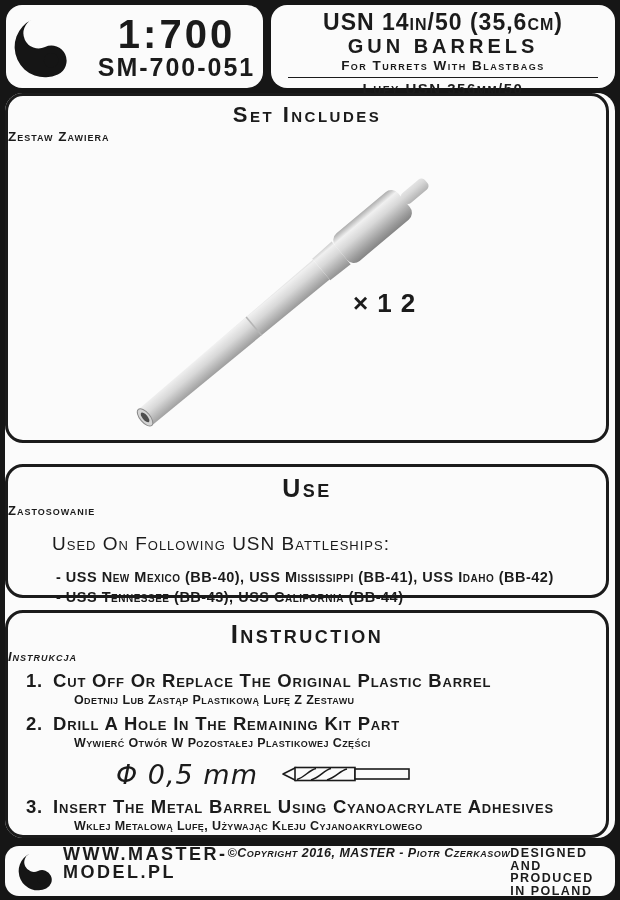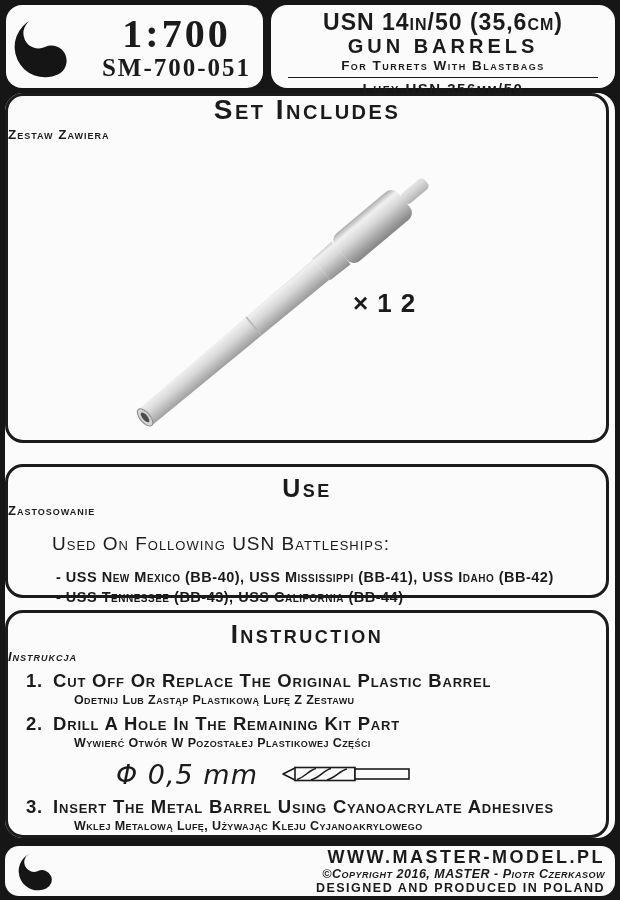--- a/index.html
+++ b/index.html
@@ -6,21 +6,21 @@
   body{
     width:620px;height:900px;position:relative;overflow:hidden;
     background:#161616;
     font-family:"Liberation Sans", sans-serif;
     color:#1b1b1b;
   }
   .panel{position:absolute;background:#fbfbfb;}
   .sc{font-variant:small-caps;}
   
   .hdr-left{left:6px;top:5px;width:257px;height:83px;border-radius:16px;
-    display:flex;align-items:center;gap:18px;padding:0 6px;box-sizing:border-box;font-family:Liberation Serif, serif;}
+    display:flex;align-items:center;gap:18px;padding:0 6px;box-sizing:border-box;}
   .hdr-left .logo{width:66px;height:66px;flex:0 0 auto;}
   .hdr-left .col{flex:1;display:flex;flex-direction:column;align-items:center;line-height:1;}
   .scale-txt{font-size:40px;font-weight:bold;letter-spacing:3px;}
   .series-txt{font-size:15.5px;font-weight:bold;letter-spacing:1.5px;margin-top:2px;white-space:nowrap;}
   .code-txt{font-size:25px;font-weight:bold;letter-spacing:2px;margin-top:1px;white-space:nowrap;}
   .hdr-right{left:271px;top:5px;width:344px;height:83px;border-radius:16px;
     display:flex;flex-direction:column;align-items:center;justify-content:center;
     line-height:1.05;padding-top:14px;box-sizing:border-box;}
   .ttl1{font-size:23px;font-weight:bold;letter-spacing:1px;white-space:nowrap;}
   .ttl2{font-size:20px;font-weight:bold;letter-spacing:4px;margin-top:2px;}
@@ -29,21 +29,21 @@
   .ttl4{font-size:15px;font-weight:bold;letter-spacing:1.5px;}
   
   .sheet{left:5px;top:93px;width:610px;height:745px;border-radius:18px;}
   .secbox{position:absolute;left:0;width:604px;border:3px solid #1b1b1b;border-radius:18px;
     background:#fbfbfb;box-sizing:border-box;}
   .sec-title{text-align:center;font-weight:bold;letter-spacing:2.5px;line-height:1;}
   .sec-sub{text-align:left;font-weight:bold;letter-spacing:1px;line-height:1;}
   #set-box{top:0;height:350px;}
   #use-box{top:371px;height:134px;}
   #instr-box{top:517px;height:228px;}
-  .t26{font-size:28px;}
+  .t26{font-size:22px;margin-top:8px;}
   .t13{font-size:13.5px;margin-top:4px;}
   
   .barrel-wrap{position:absolute;left:118px;top:66px;width:344px;height:284px;}
   .qty{position:absolute;left:345px;top:192px;font-size:26px;font-weight:bold;letter-spacing:9px;}
   
   .use-heading{font-size:19px;font-weight:normal;letter-spacing:1px;margin:16px 0 0 44px;}
   .ship-list{margin:13px 0 0 48px;font-size:14.5px;font-weight:bold;letter-spacing:.5px;line-height:1.35;}
   
   .step{margin:9px 0 0 18px;line-height:1;}
   .step-en{font-size:18.5px;font-weight:bold;letter-spacing:.8px;}
@@ -53,21 +53,21 @@
   .phi{font-family:"DejaVu Sans", sans-serif;font-style:italic;font-size:27px;letter-spacing:1px;}
   
   .footer{left:5px;top:846px;width:610px;height:50px;border-radius:14px;
     display:flex;align-items:center;box-sizing:border-box;padding:0 10px 0 12px;}
   .footer .logo{width:42px;height:42px;flex:0 0 auto;}
   .brand-txt{font-size:33px;font-weight:bold;letter-spacing:3px;color:#fff;
     -webkit-text-stroke:2px #151515;
     text-shadow:-1.5px -1.5px 0 #151515,1.5px -1.5px 0 #151515,-1.5px 1.5px 0 #151515,
       1.5px 1.5px 0 #151515,0 -1.5px 0 #151515,0 1.5px 0 #151515,-1.5px 0 0 #151515,1.5px 0 0 #151515;
     margin-left:2px;flex:0 0 auto;line-height:1;}
-  .foot-col{flex:1;display:flex;flex-direction:column;align-items:flex-end;line-height:1;margin-left:4px;}
+  .foot-col{flex:1;display:flex;flex-direction:row;align-items:flex-start;line-height:1;margin-left:4px;}
   .site-txt{font-size:18px;font-weight:bold;letter-spacing:2.5px;}
   .copy-txt{font-size:12.5px;font-weight:bold;letter-spacing:.5px;margin-top:2px;white-space:nowrap;font-style:italic;}
   .origin-txt{font-size:12.5px;font-weight:bold;letter-spacing:1.5px;margin-top:2px;}
 </style>
 </head>
 <body>
 
 <div class="panel hdr-left">
   <svg class="logo" viewBox="0 0 100 100">
     <g transform="rotate(-25 50 50)">

